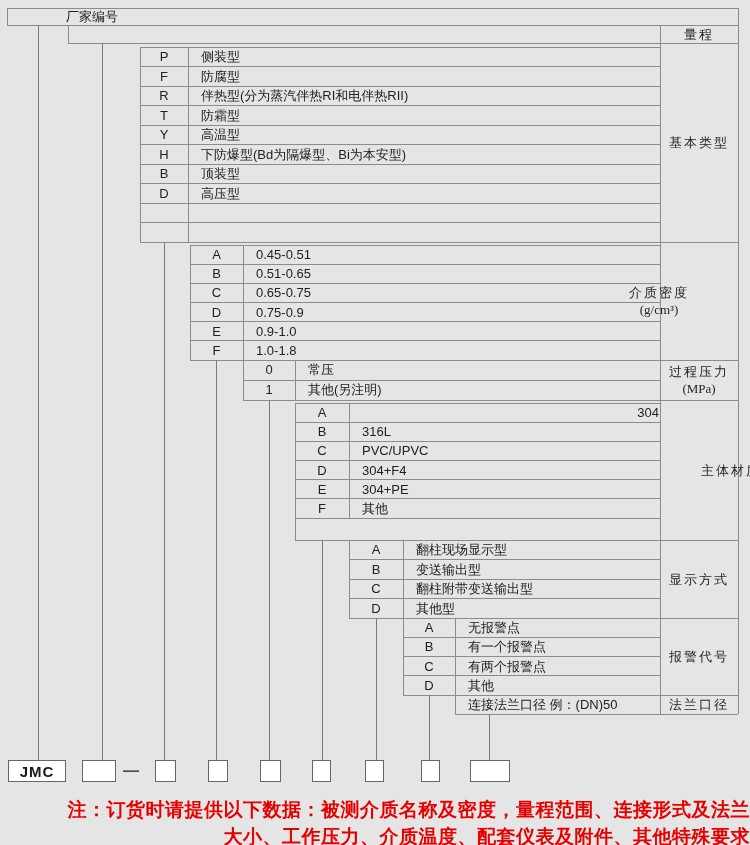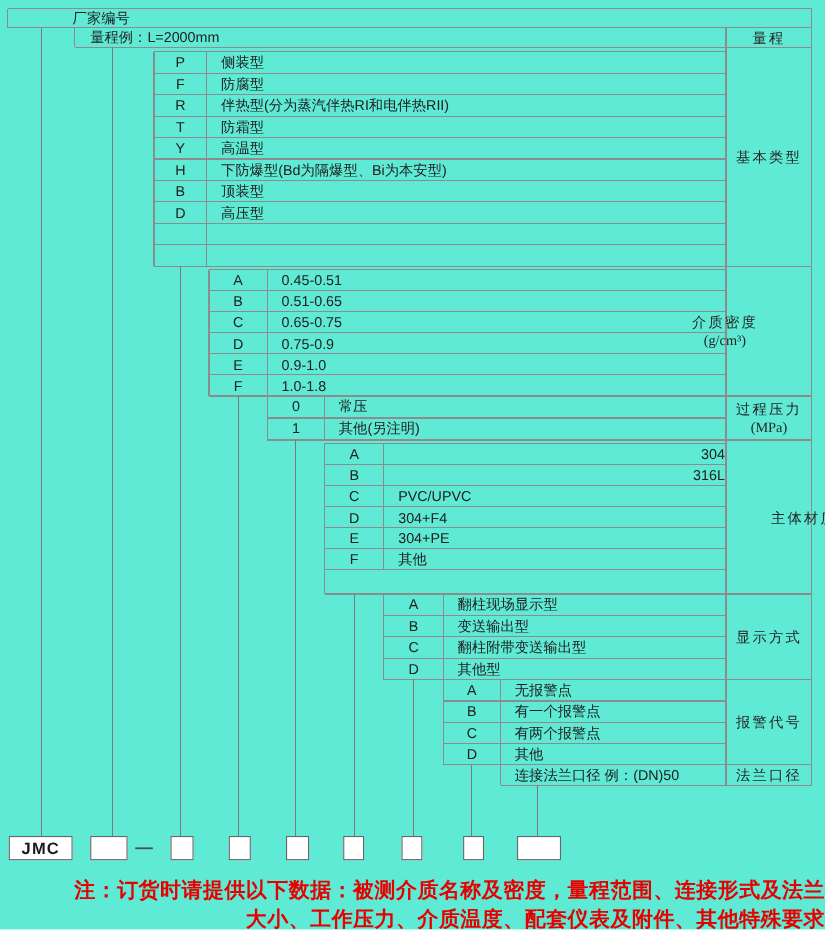--- a/index.html
+++ b/index.html
@@ -1,17 +1,17 @@
 <!DOCTYPE html>
 <html><head>
 <meta charset="utf-8">
 <style>
   html,body{margin:0;padding:0;background:#fff;}
   #stage{
-    position:relative;width:750px;height:845px;background:#5eead4;
+    position:relative;width:750px;height:845px;background:#e5e5e5;
     font-family:"Liberation Sans","DejaVu Sans",sans-serif;
     color:#212121;overflow:hidden;
   }
   #lines-svg{position:absolute;left:0;top:0;}
   .cell{position:absolute;font-size:13px;color:#212121;white-space:nowrap;overflow:hidden;}
   .code-cell{text-align:center;}
   .label-cell{
     position:absolute;display:flex;flex-direction:column;justify-content:center;align-items:center;
     font-family:"Liberation Serif","DejaVu Serif",serif;font-size:13px;color:#262626;
     letter-spacing:2px;text-align:center;line-height:17px;
@@ -103,21 +103,20 @@
       <line x1="216.5" y1="360" x2="216.5" y2="761" stroke="#7a7a7a" stroke-width="1"></line>
       <line x1="269" y1="400" x2="269" y2="761" stroke="#7a7a7a" stroke-width="1"></line>
       <line x1="322" y1="540" x2="322" y2="761" stroke="#7a7a7a" stroke-width="1"></line>
       <line x1="376" y1="618" x2="376" y2="761" stroke="#7a7a7a" stroke-width="1"></line>
       <line x1="429" y1="695" x2="429" y2="761" stroke="#7a7a7a" stroke-width="1"></line>
       <line x1="489" y1="714" x2="489" y2="761" stroke="#7a7a7a" stroke-width="1"></line>
     </svg>
 
   <div class="cell" style="left:7px;top:8px;width:731px;height:17px;line-height:17px;padding-left:59px;box-sizing:border-box;">厂家编号</div>
 
-  <div class="cell" style="left:68px;top:25px;width:590px;height:18px;line-height:18px;padding-left:14px;box-sizing:border-box;">量程例：L=2000mm</div>
 
   <div class="label-cell" style="left:660px;top:25px;width:78px;height:18px;">量程</div>
 
   <div id="sections-root">
       <div class="cell code-cell" style="left:140px;top:47px;width:48px;height:19.5px;line-height:19.5px;">P</div>
       <div class="cell" style="left:201px;top:47px;width:458px;height:19.5px;line-height:19.5px;">侧装型</div>
       <div class="cell code-cell" style="left:140px;top:66.5px;width:48px;height:19.5px;line-height:19.5px;">F</div>
       <div class="cell" style="left:201px;top:66.5px;width:458px;height:19.5px;line-height:19.5px;">防腐型</div>
       <div class="cell code-cell" style="left:140px;top:86px;width:48px;height:19.5px;line-height:19.5px;">R</div>
       <div class="cell" style="left:201px;top:86px;width:458px;height:19.5px;line-height:19.5px;">伴热型(分为蒸汽伴热RI和电伴热RII)</div>
@@ -154,21 +153,21 @@
       <div class="cell" style="left:308px;top:360px;width:351px;height:20px;line-height:20px;">常压</div>
       <div class="cell code-cell" style="left:243px;top:380px;width:52px;height:20px;line-height:20px;">1</div>
       <div class="cell" style="left:308px;top:380px;width:351px;height:20px;line-height:20px;">其他(另注明)</div>
       <div class="label-cell" style="left:660px;top:360px;width:78px;height:40px;">
         <div>过程压力</div>
         <div class="sub">(MPa)</div>
       </div>
       <div class="cell code-cell" style="left:295px;top:403px;width:54px;height:19.17px;line-height:19.17px;">A</div>
       <div class="cell" style="left:362px;top:403px;width:297px;height:19.17px;line-height:19.17px;text-align:right;">304</div>
       <div class="cell code-cell" style="left:295px;top:422.17px;width:54px;height:19.17px;line-height:19.17px;">B</div>
-      <div class="cell" style="left:362px;top:422.17px;width:297px;height:19.17px;line-height:19.17px;text-align:right;">316L</div>
+      <div class="cell" style="left:362px;top:422.17px;width:297px;height:19.17px;line-height:19.17px;">316L</div>
       <div class="cell code-cell" style="left:295px;top:441.34000000000003px;width:54px;height:19.17px;line-height:19.17px;">C</div>
       <div class="cell" style="left:362px;top:441.34000000000003px;width:297px;height:19.17px;line-height:19.17px;">PVC/UPVC</div>
       <div class="cell code-cell" style="left:295px;top:460.51px;width:54px;height:19.17px;line-height:19.17px;">D</div>
       <div class="cell" style="left:362px;top:460.51px;width:297px;height:19.17px;line-height:19.17px;">304+F4</div>
       <div class="cell code-cell" style="left:295px;top:479.68px;width:54px;height:19.17px;line-height:19.17px;">E</div>
       <div class="cell" style="left:362px;top:479.68px;width:297px;height:19.17px;line-height:19.17px;">304+PE</div>
       <div class="cell code-cell" style="left:295px;top:498.85px;width:54px;height:19.17px;line-height:19.17px;">F</div>
       <div class="cell" style="left:362px;top:498.85px;width:297px;height:19.17px;line-height:19.17px;">其他</div>
       <div class="label-cell" style="left:692px;top:400px;width:78px;height:140px;">
         <div>主体材质</div>

